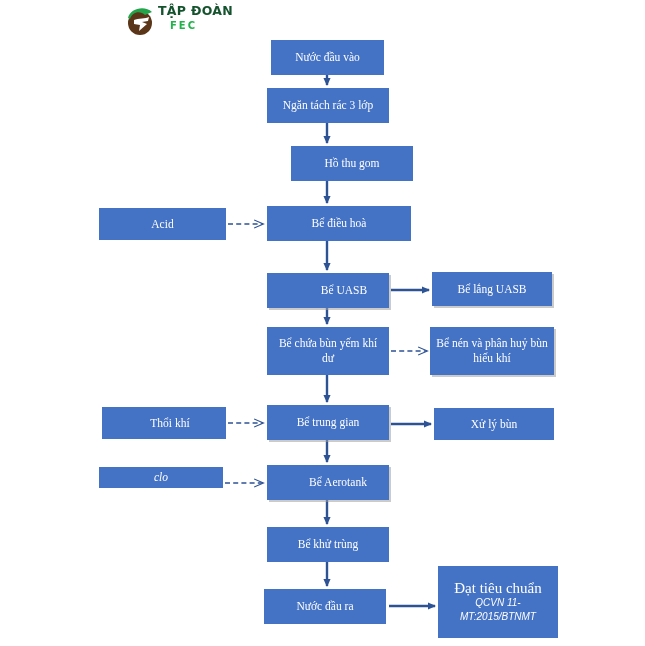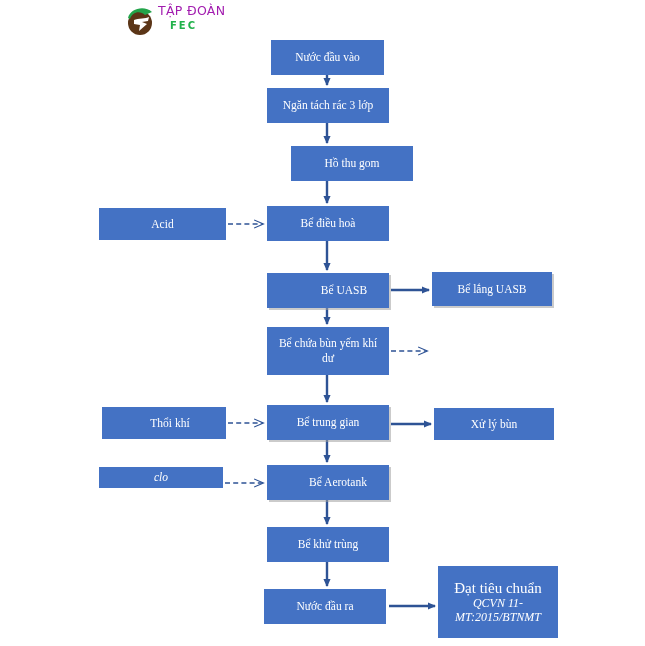--- a/index.html
+++ b/index.html
@@ -39,24 +39,24 @@
     position: absolute;
     left: 33px;
     top: 1px;
     width: 82px;
     height: 34px;
   }
   .logo-line1 {
     position: absolute;
     left: 0; top: 0;
     font-family: "DejaVu Sans", sans-serif;
-    font-weight: normal;
+    font-weight: bold;
     font-size: 12.5px;
     letter-spacing: 0.3px;
-    color: #a21caf;
+    color: #14532d;
     white-space: nowrap;
     line-height: 15px;
   }
   .logo-line2 {
     position: absolute;
     left: 12px; top: 15px;
     font-family: "DejaVu Sans", sans-serif;
     font-weight: bold;
     font-size: 10px;
     letter-spacing: 2px;
@@ -82,22 +82,22 @@
   }
   .node.shadow {
     box-shadow: 2px 2px 0 rgba(160,160,160,0.55);
   }
   .node .txt {
     display: block;
     width: 100%;
   }
   .node .italic {
     font-style: italic;
-    font-family: Liberation Serif, serif;
-    font-size: 12px;
+    font-family: Liberation Sans, sans-serif;
+    font-size: 10px;
     line-height: 14px;
   }
   .node .plain {
     font-style: normal;
     font-size: 15px;
     line-height: 15px;
   }
 </style>
 </head>
 <body>
@@ -157,21 +157,21 @@
   </div>
 
   <div class="node" style="left:267px;top:88px;width:122px;height:35px;">
     <span class="txt">Ngăn tách rác 3 lớp</span>
   </div>
 
   <div class="node" style="left:267px;top:146px;width:122px;height:35px;margin-left:24px;">
     <span class="txt">Hồ thu gom</span>
   </div>
 
-  <div class="node" style="left:267px;top:206px;width:122px;height:35px;">
+  <div class="node" style="left:267px;top:206px;width:144px;height:35px;">
     <span class="txt">Bể điều hoà</span>
   </div>
 
   <div class="node shadow" style="left:267px;top:273px;width:122px;height:35px;padding-left:36px;">
     <span class="txt">Bể UASB</span>
   </div>
 
   <div class="node" style="left:267px;top:327px;width:122px;height:48px;">
     <span class="txt">Bể chứa bùn yếm khí dư</span>
   </div>
@@ -201,20 +201,23 @@
   </div>
 
   <div class="node" style="left:99px;top:467px;width:124px;height:21px;font-style:italic;">
     <span class="txt">clo</span>
   </div>
 
   <div class="node shadow" style="left:432px;top:272px;width:120px;height:34px;">
     <span class="txt">Bể lắng UASB</span>
   </div>
 
+  <div class="node shadow" style="left:430px;top:327px;width:124px;height:48px;">
+    <span class="txt">Bể nén và phân huỷ bùn hiếu khí</span>
+  </div>
 
   <div class="node" style="left:434px;top:408px;width:120px;height:32px;">
     <span class="txt">Xử lý bùn</span>
   </div>
 
   <div class="node" style="left:438px;top:566px;width:120px;height:72px;flex-direction:column;">
     <span class="txt plain">Đạt tiêu chuẩn</span>
     <span class="txt italic">QCVN 11-</span>
     <span class="txt italic">MT:2015/BTNMT</span>
   </div>

